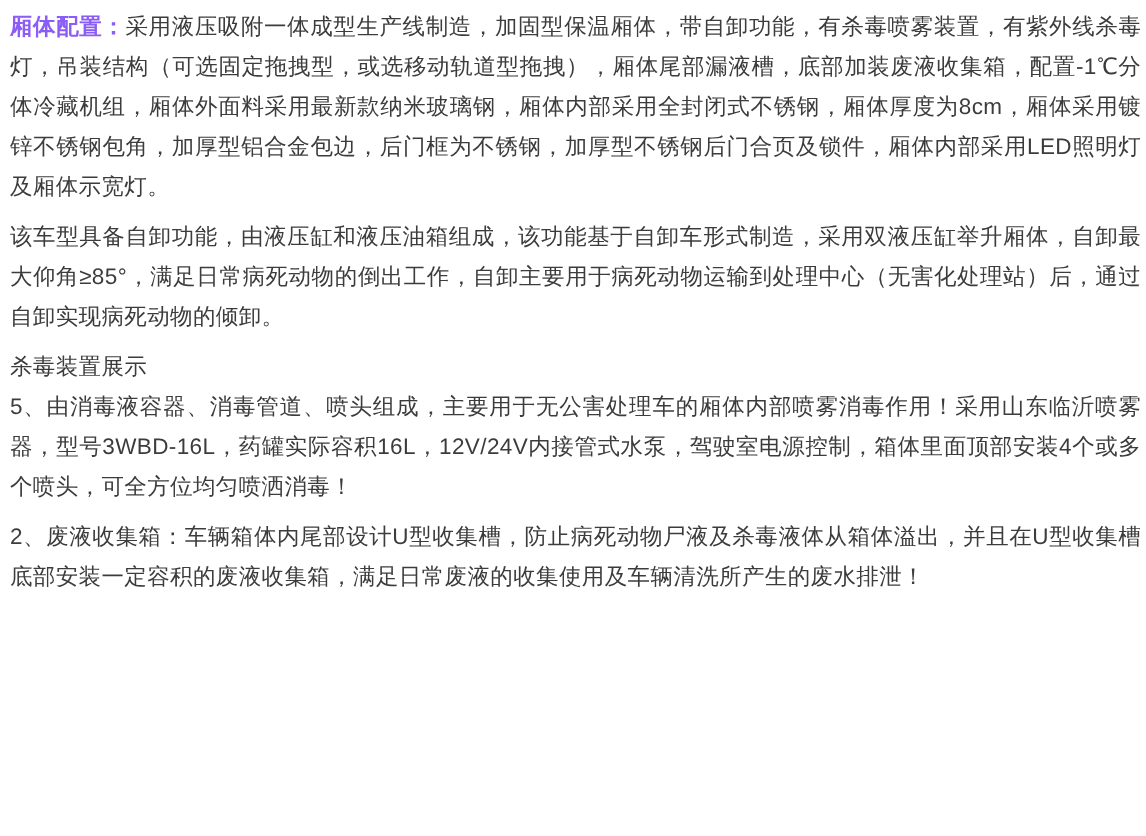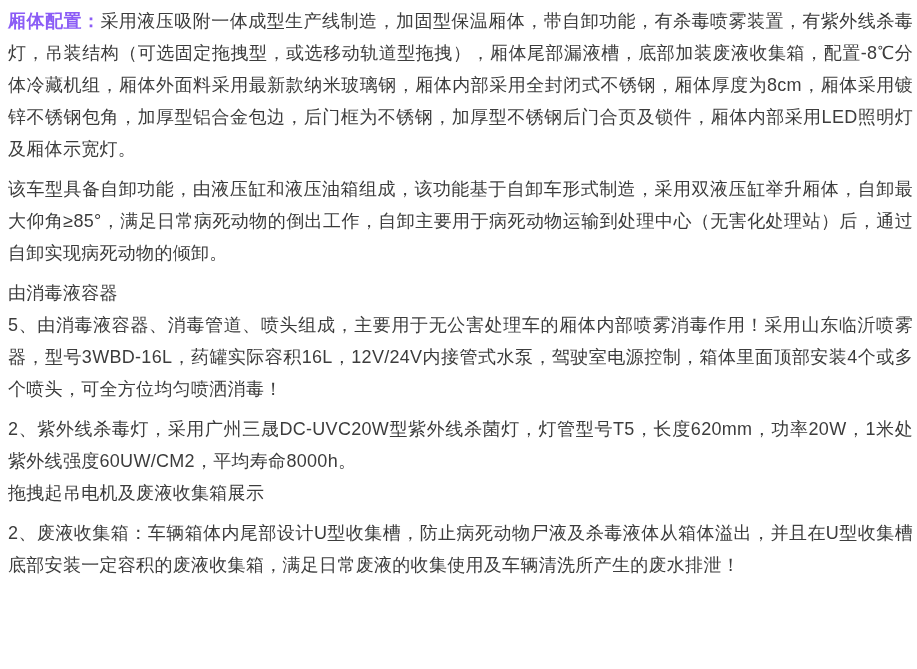--- a/index.html
+++ b/index.html
@@ -32,31 +32,27 @@
   .line {
     display: block;
   }
 </style>
 </head>
 <body>
 
 <div class="doc">
 
   <p class="block">
-    <span class="lead">厢体配置：</span><span>采用液压吸附一体成型生产线制造，加固型保温厢体，带自卸功能，有杀毒喷雾装置，有紫外线杀毒灯，吊装结构（可选固定拖拽型，或选移动轨道型拖拽），厢体尾部漏液槽，底部加装废液收集箱，配置-8℃分体冷藏机组，厢体外面料采用最新款纳米玻璃钢，厢体内部采用全封闭式不锈钢，厢体厚度为8cm，厢体采用镀锌不锈钢包角，加厚型铝合金包边，后门框为不锈钢，加厚型不锈钢后门合页及锁件，厢体内部采用LED照明灯及厢体示宽灯。</span>
+    <span class="lead">厢体配置：</span><span>采用液压吸附一体成型生产线制造，加固型保温厢体，带自卸功能，有杀毒喷雾装置，有紫外线杀毒灯，吊装结构（可选固定拖拽型，或选移动轨道型拖拽），厢体尾部漏液槽，底部加装废液收集箱，配置-1℃分体冷藏机组，厢体外面料采用最新款纳米玻璃钢，厢体内部采用全封闭式不锈钢，厢体厚度为8cm，厢体采用镀锌不锈钢包角，加厚型铝合金包边，后门框为不锈钢，加厚型不锈钢后门合页及锁件，厢体内部采用LED照明灯及厢体示宽灯。</span>
   </p>
 
   <p class="block">该车型具备自卸功能，由液压缸和液压油箱组成，该功能基于自卸车形式制造，采用双液压缸举升厢体，自卸最大仰角≥85°，满足日常病死动物的倒出工作，自卸主要用于病死动物运输到处理中心（无害化处理站）后，通过自卸实现病死动物的倾卸。</p>
 
   <div class="block">
-    <span class="line">由消毒液容器</span>
+    <span class="line">杀毒装置展示</span>
     <span class="line">5、由消毒液容器、消毒管道、喷头组成，主要用于无公害处理车的厢体内部喷雾消毒作用！采用山东临沂喷雾器，型号3WBD-16L，药罐实际容积16L，12V/24V内接管式水泵，驾驶室电源控制，箱体里面顶部安装4个或多个喷头，可全方位均匀喷洒消毒！</span>
   </div>
 
-  <div class="block">
-    <span class="line">2、紫外线杀毒灯，采用广州三晟DC-UVC20W型紫外线杀菌灯，灯管型号T5，长度620mm，功率20W，1米处紫外线强度60UW/CM2，平均寿命8000h。</span>
-    <span class="line">拖拽起吊电机及废液收集箱展示</span>
-  </div>
 
 
   <p class="block">2、废液收集箱：车辆箱体内尾部设计U型收集槽，防止病死动物尸液及杀毒液体从箱体溢出，并且在U型收集槽底部安装一定容积的废液收集箱，满足日常废液的收集使用及车辆清洗所产生的废水排泄！</p>
 
 </div>
 
 </body></html>

